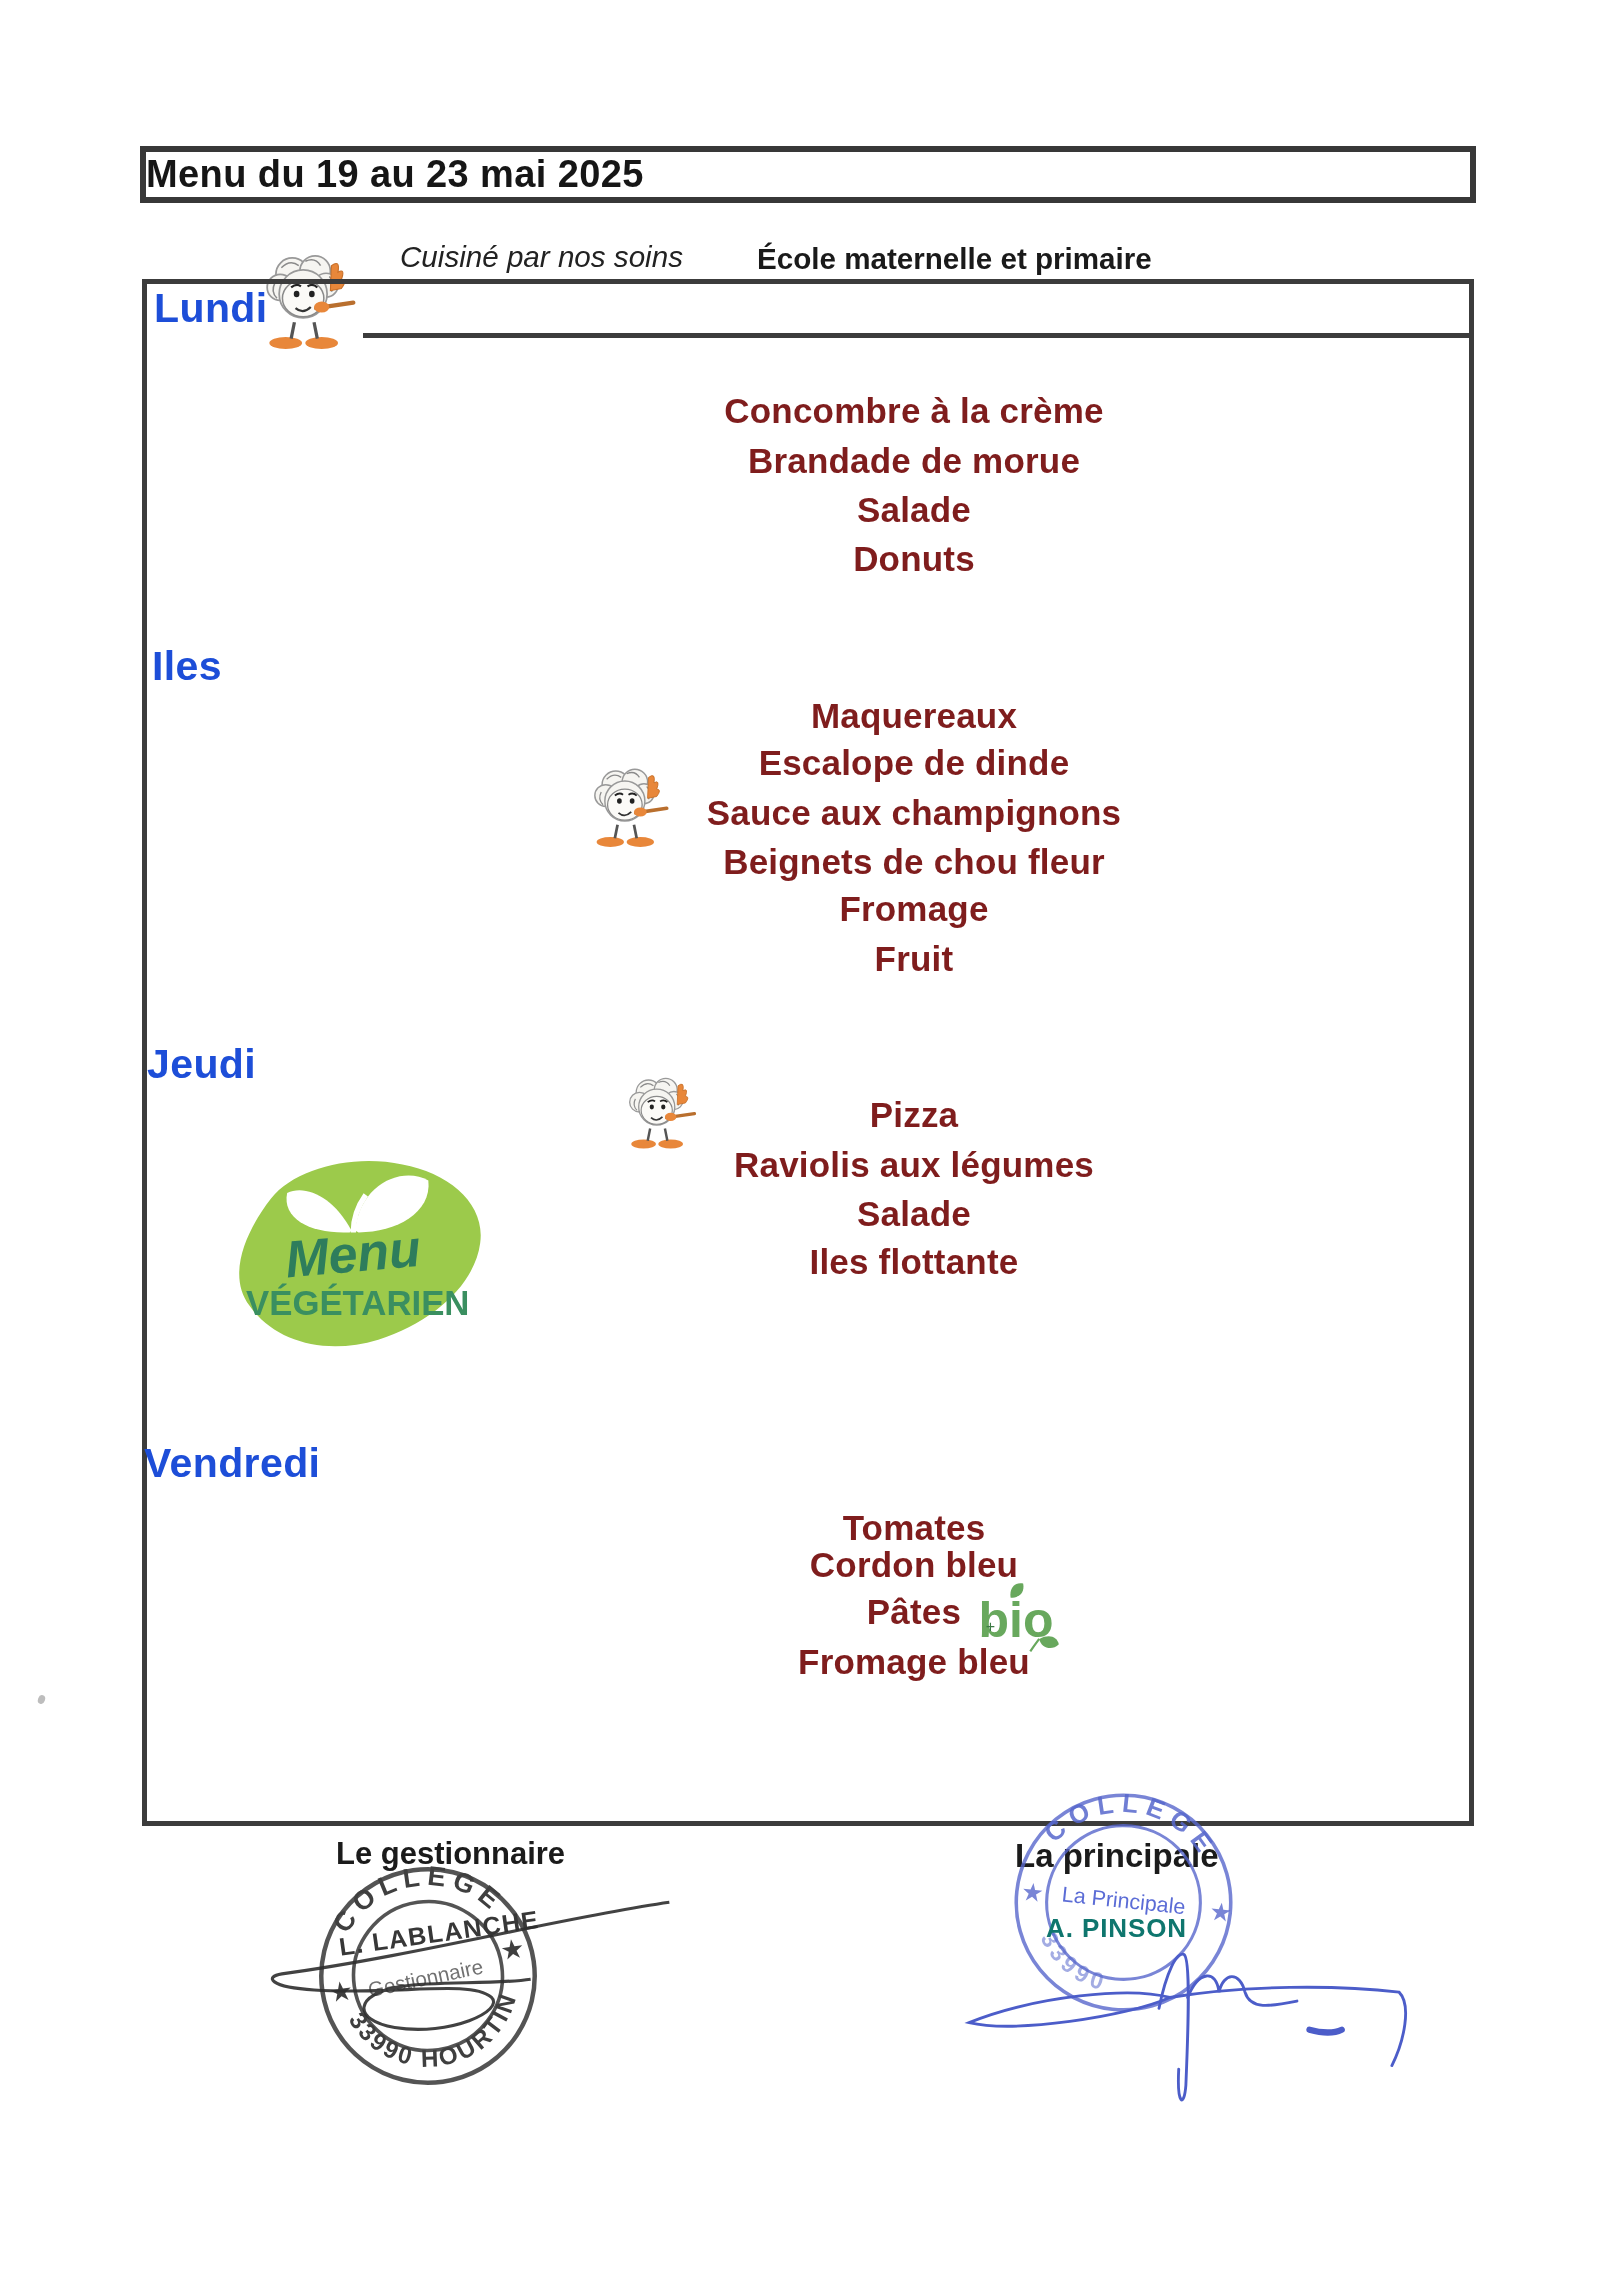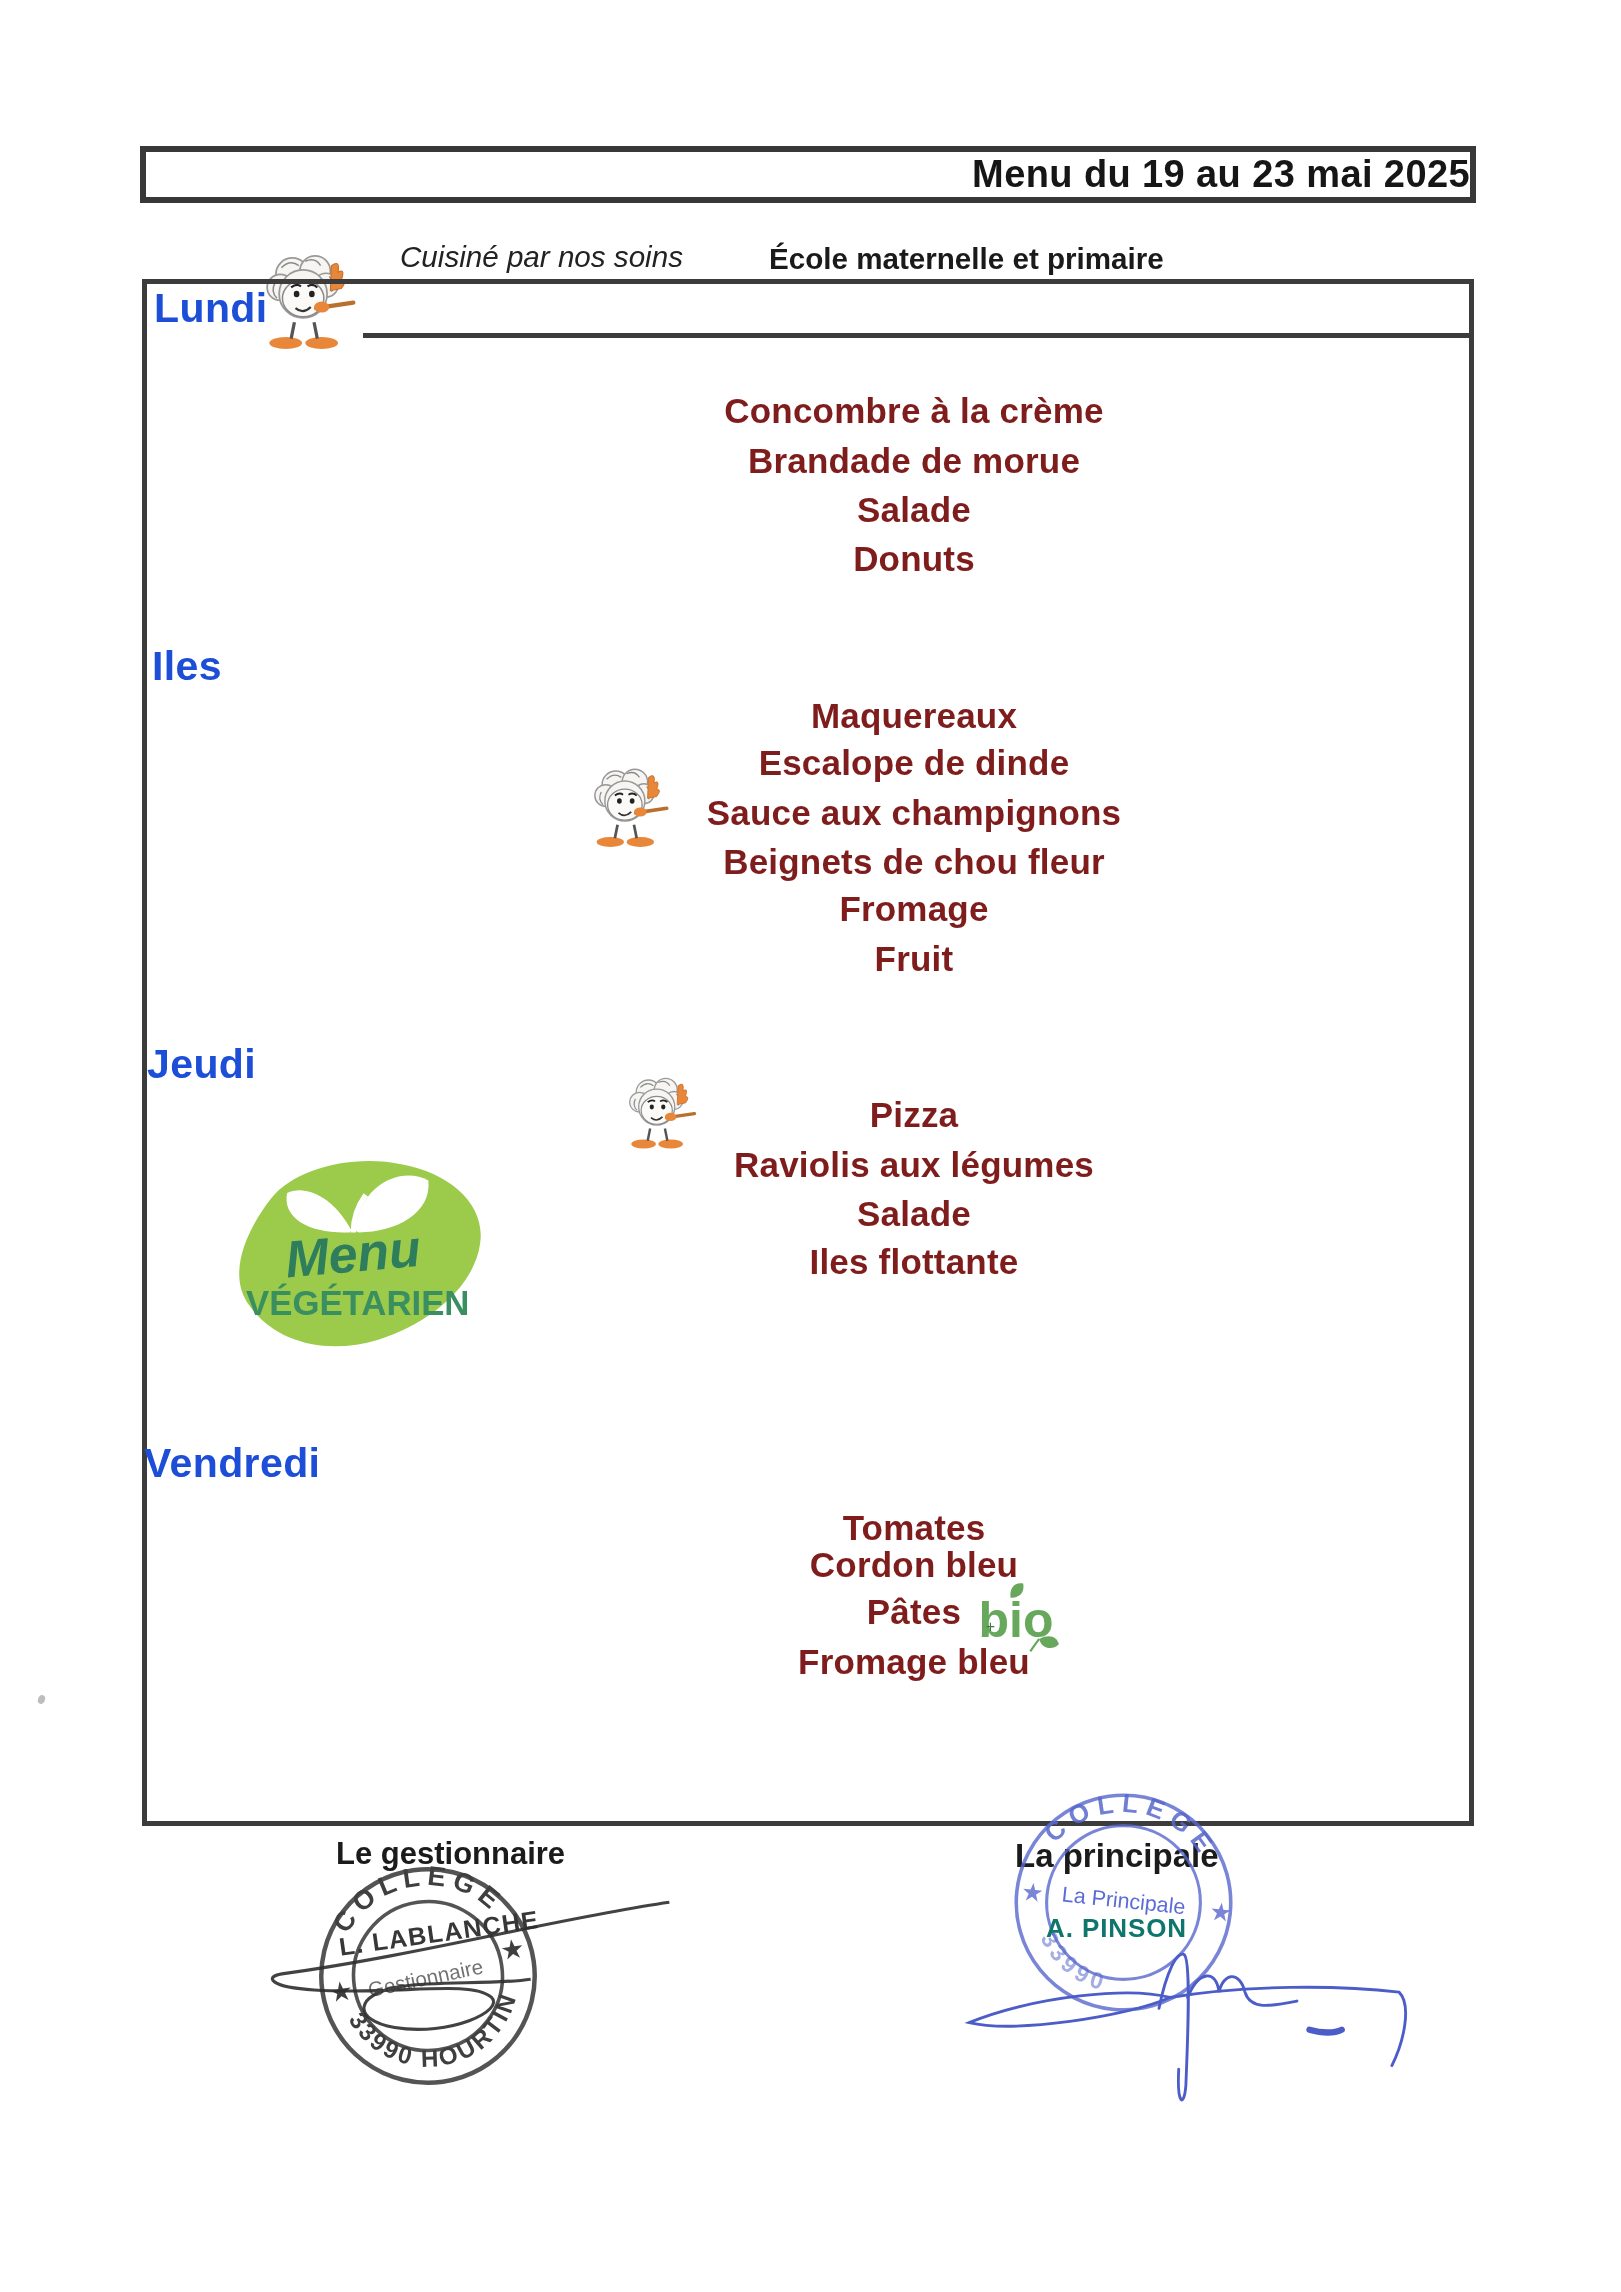--- a/index.html
+++ b/index.html
@@ -2,27 +2,27 @@
 <html style="font-size:14.3px"><head>
 <meta charset="utf-8">
 <style>
   html,body{margin:0;padding:0;background:#e8e8e8;}
   .page{position:relative;width:1621px;height:2293px;background:#ffffff;
         font-family:"Liberation Sans",sans-serif;color:#1d1d1d;overflow:hidden;}
 
   
   .title-box{position:absolute;left:140px;top:146px;width:1324px;height:45px;
              border:6.3px solid #383838;}
-  .title-box .t{width:100%;height:60px;line-height:45px;text-align:right;
+  .title-box .t{width:100%;height:60px;line-height:45px;text-align:left;
                 font-size:38px;font-weight:600;color:#161616;letter-spacing:0.4px;}
 
   
   .cuisine-note{position:absolute;left:400px;top:240px;font-size:29.6px;font-style:italic;
                 font-weight:400;color:#222;}
-  .school-label{position:absolute;left:757px;top:242px;font-size:29.6px;font-weight:600;color:#1a1a1a;margin-left:12px;}
+  .school-label{position:absolute;left:757px;top:242px;font-size:29.6px;font-weight:600;color:#1a1a1a;}
 
   
   .content-box{position:absolute;left:142px;top:279px;width:1322px;height:1537px;
                border:5.4px solid #3c3c3c;}
   .band-line2{position:absolute;left:363px;top:333px;width:1106px;height:5.4px;background:#3c3c3c;}
 
   .day{position:absolute;font-size:41px;font-weight:700;color:#1d4ed8;letter-spacing:0.4px;}
   .day.lundi{left:154px;top:285px;}
   .day.mardi{left:152px;top:643px;}
   .day.jeudi{left:147px;top:1041px;}

